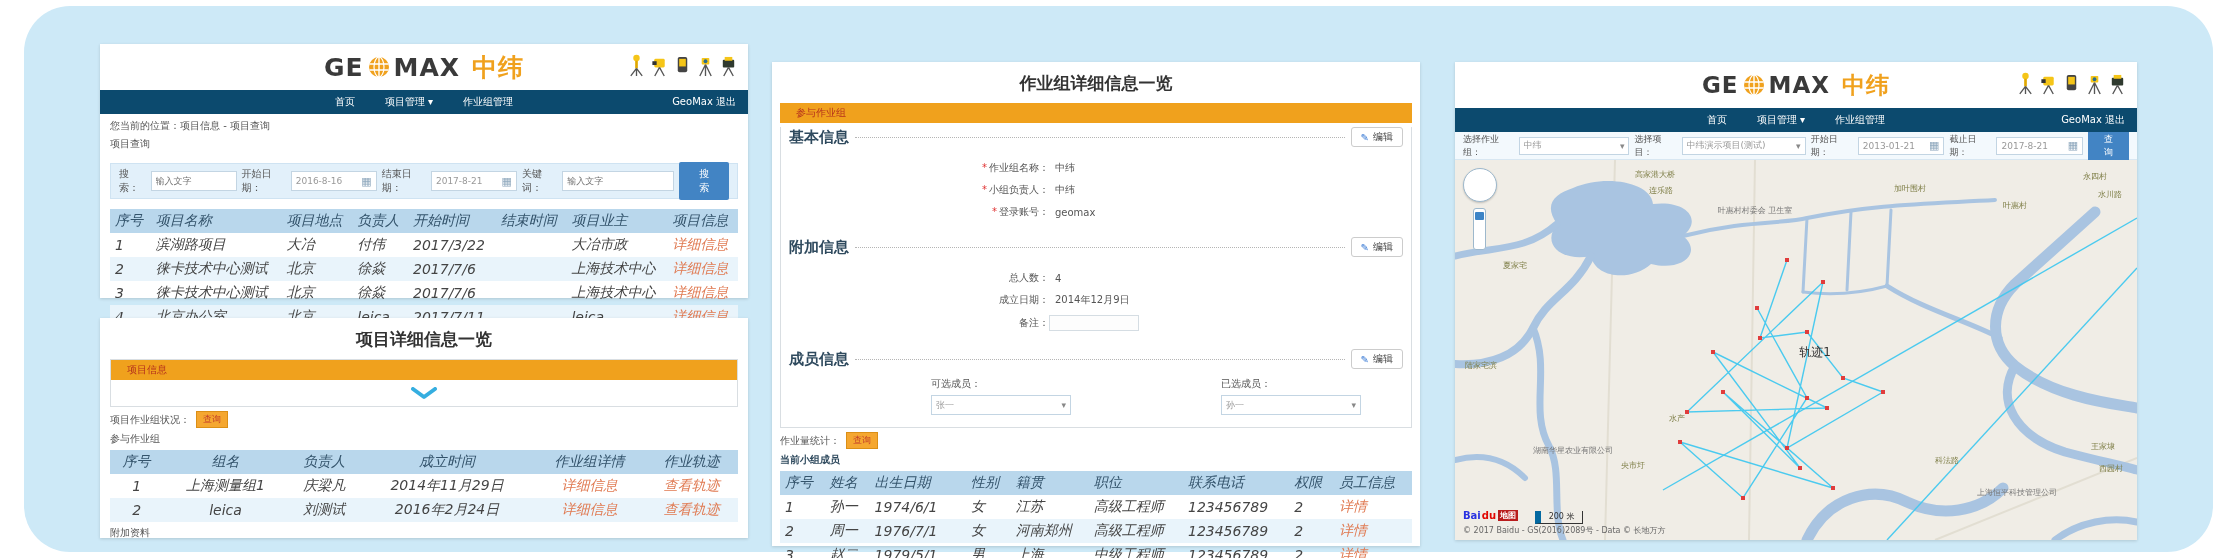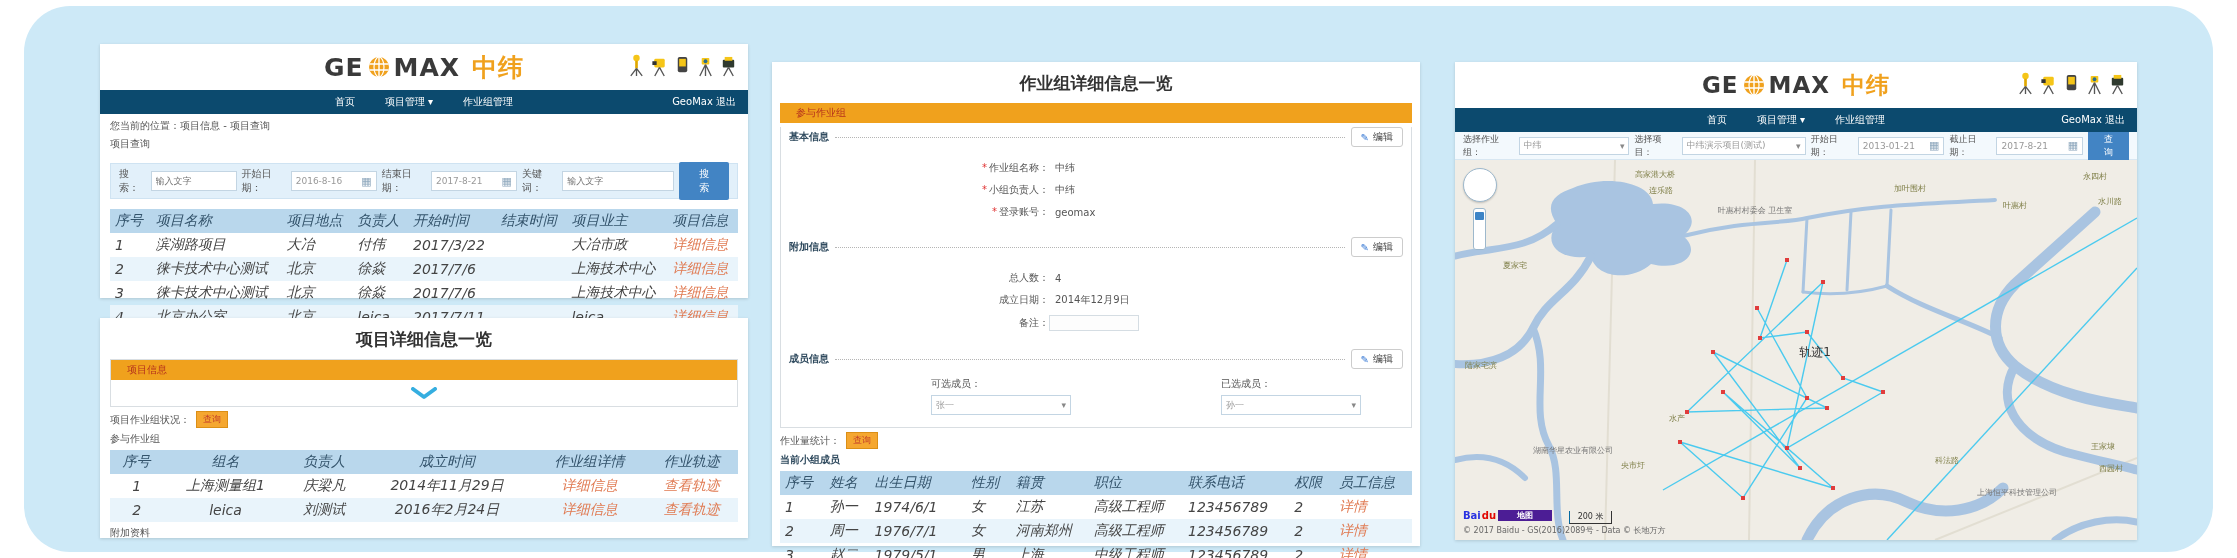--- a/index.html
+++ b/index.html
@@ -44,21 +44,21 @@
   .grid.centered th, .grid.centered td { text-align:center; }
   a.tlink { color:#e07a52; text-decoration:none; cursor:pointer; }
 
   
   .big-title { text-align:center; font-size:17px; font-weight:bold; color:#333; padding:10px 0 8px; }
   .obar { height:20px; background:#f0a11d; display:flex; align-items:center; padding:0 16px; }
   .obar span { font-size:10px; color:#b5311c; }
   .boxed { border:1px solid #d9dee2; border-top:none; }
   .accordion-row { height:26px; display:flex; align-items:center; justify-content:center; }
   .sec { display:flex; align-items:center; gap:6px; margin:4px 8px; }
-  .sec .lab { font-size:10px; font-weight:bold; color:#2f4a5e; white-space:nowrap; }
+  .sec .lab { font-size:15px; font-weight:bold; color:#2f4a5e; white-space:nowrap; }
   .sec .dots { flex:1; border-bottom:1px dotted #b5b5b5; height:1px; }
   .btn-edit { background:#fff; border:1px solid #ccc; border-radius:3px; font-size:10px; color:#444;
     padding:2px 9px; display:inline-flex; gap:4px; align-items:center; cursor:pointer; }
   .btn-edit .ei { color:#3a7bd5; font-size:10px; }
   .fieldset { padding:2px 0 6px; }
   .field-row { display:flex; align-items:center; font-size:10px; color:#555; margin:8px 0; }
   .field-label { width:268px; text-align:right; }
   .req { color:#e03131; font-style:normal; margin-right:2px; }
   .field-value { margin-left:6px; }
   .note-box { width:90px; height:16px; border:1px solid #d5dde3; background:#fdfdfd; }
@@ -86,22 +86,22 @@
   .pan-up    { left:13px; top:3px;  border-bottom-color:#3d84c6; border-top-width:0; }
   .pan-down  { left:13px; bottom:3px; border-top-color:#3d84c6; border-bottom-width:0; }
   .pan-left  { left:3px; top:13px;  border-right-color:#3d84c6; border-left-width:0; }
   .pan-right { right:3px; top:13px; border-left-color:#3d84c6; border-right-width:0; }
   .zoom-ctl { position:absolute; left:18px; top:48px; width:13px; height:42px; background:#fff;
     border:1px solid #9db8cc; border-radius:3px; }
   .zoom-handle { margin:3px auto; width:9px; height:8px; background:#3d84c6; border-radius:1px; }
   .map-bottom { position:absolute; left:8px; bottom:4px; font-size:8px; color:#555; }
   .bd-logo { display:inline-flex; align-items:center; gap:1px; font-weight:bold; font-size:10px; }
   .bd-logo .bai { color:#2932e1; } .bd-logo .du { color:#e10601; }
-  .bd-logo .mapbox { background:#4c1d95; color:#fff; font-size:8px; padding:0 19px; margin-left:1px;font-family:Liberation Mono, monospace; }
-  .scale { display:inline-block; margin-left:14px; border-left:1px solid #0369a1; border-right:1px solid #333;
+  .bd-logo .mapbox { background:#b91c1c; color:#fff; font-size:8px; padding:0 2px; margin-left:1px;font-family:Liberation Mono, monospace; }
+  .scale { display:inline-block; margin-left:14px; border-left:6px solid #0369a1; border-right:1px solid #333;
     border-bottom:1px solid #333; padding:0 8px 1px; font-size:8px; color:#333; }
   .attr { margin-top:1px; color:#666; }
 </style>
 </head>
 <body>
 
 <div class="stage"></div>
 
 <div class="panel" id="p1">
   <div class="app-header">
@@ -553,21 +553,21 @@
       </span>
       <span class="scale">200 米</span>
       <div class="attr">© 2017 Baidu - GS(2016)2089号 - Data © 长地万方</div>
     </div>
   <span class="map-label" style="left: 200px; top: 14px;">高家港大桥</span>
       <span class="map-label" style="left: 206px; top: 30px;">连乐路</span>
       <span class="map-label poi" style="left: 300px; top: 50px;">叶惠村村委会 卫生室</span>
       <span class="map-label" style="left: 455px; top: 28px;">加叶围村</span>
       <span class="map-label" style="left: 560px; top: 45px;">叶惠村</span>
       <span class="map-label" style="left: 640px; top: 16px;">永四村</span>
-      <span class="map-label" style="left: 655px; top: 41px;">水川路</span>
+      <span class="map-label" style="left: 655px; top: 34px;">水川路</span>
       <span class="map-label" style="left: 60px; top: 105px;">夏家宅</span>
       <span class="map-label" style="left: 26px; top: 205px;">陆家宅滨</span>
       <span class="map-label" style="left: 222px; top: 258px;">水产</span>
       <span class="map-label" style="left: 492px; top: 300px;">科法路</span>
       <span class="map-label poi" style="left: 118px; top: 290px;">湖南华星农业有限公司</span>
       <span class="map-label" style="left: 178px; top: 305px;">央市圩</span>
       <span class="map-label" style="left: 648px; top: 286px;">王家埭</span>
       <span class="map-label" style="left: 656px; top: 308px;">西园村</span>
       <span class="map-label poi" style="left: 562px; top: 332px;">上海恒平科技管理公司</span>
       <span class="map-label track-name" style="left: 360px; top: 192px;">轨迹1</span>

